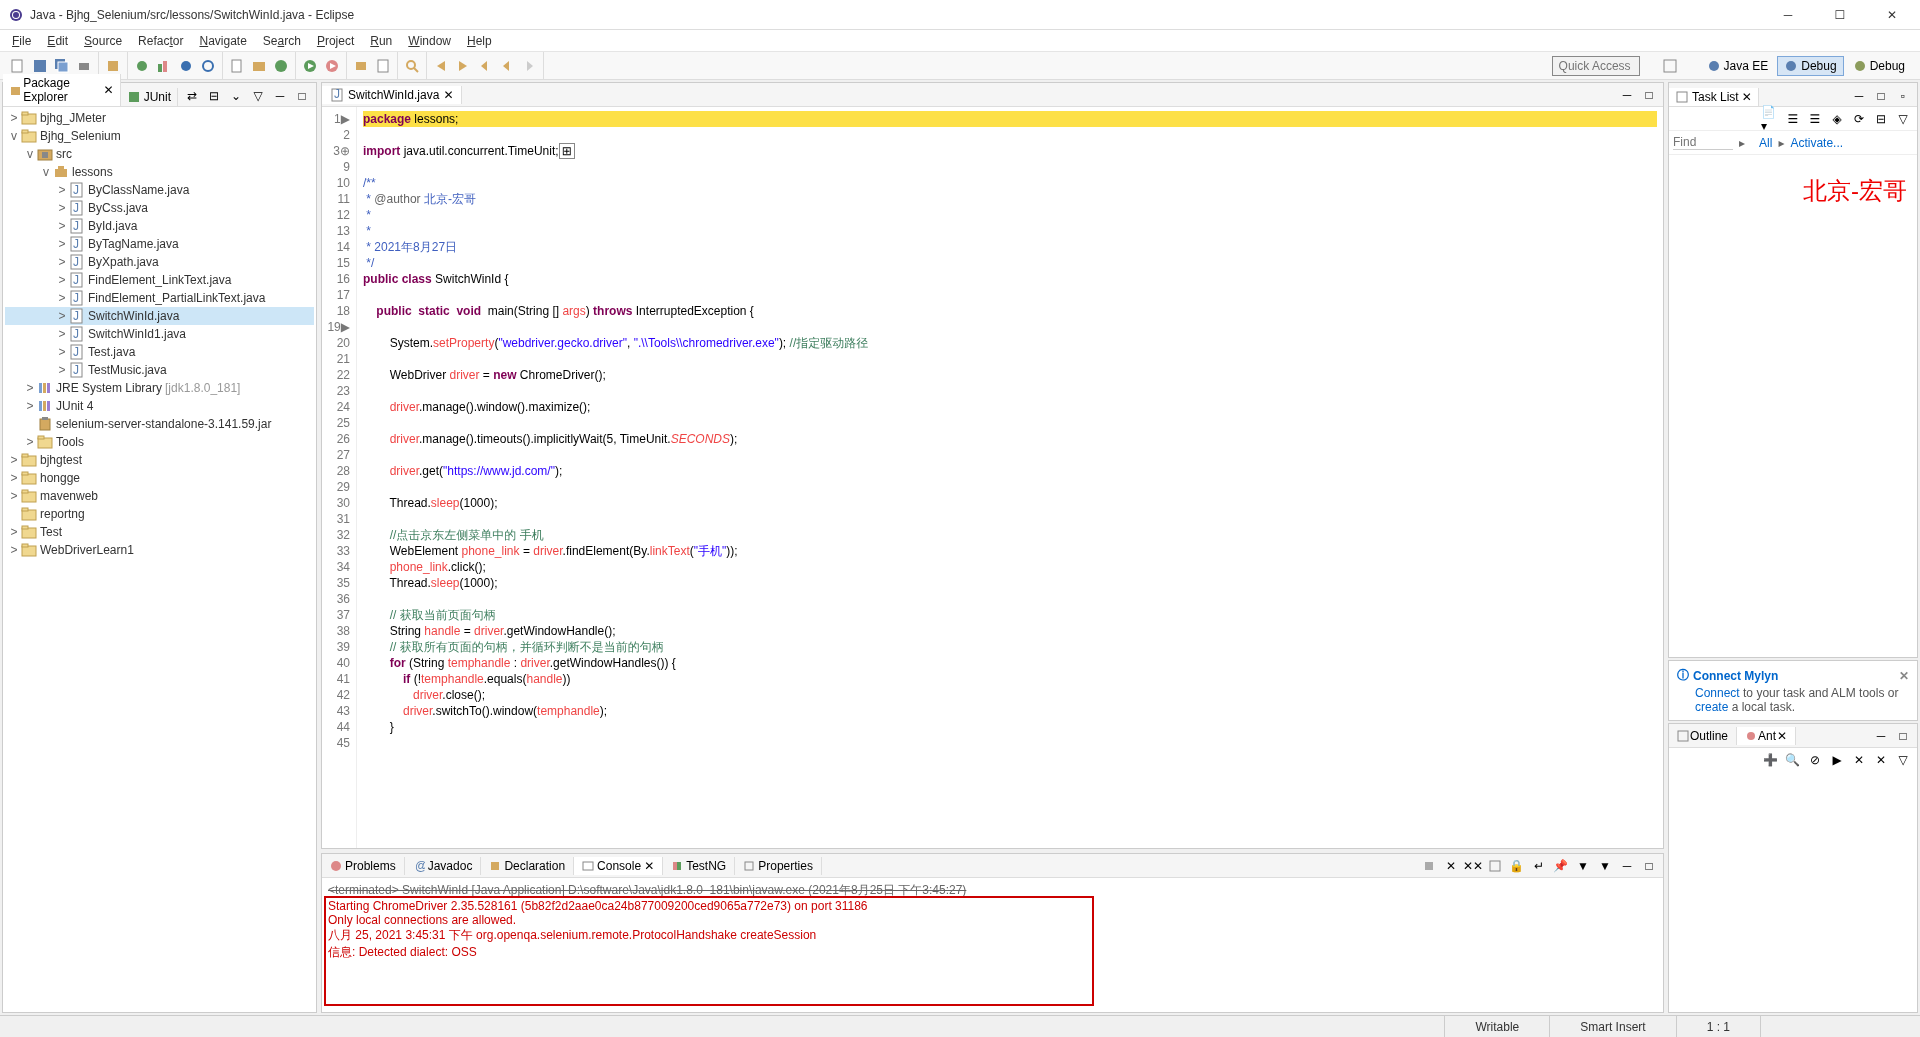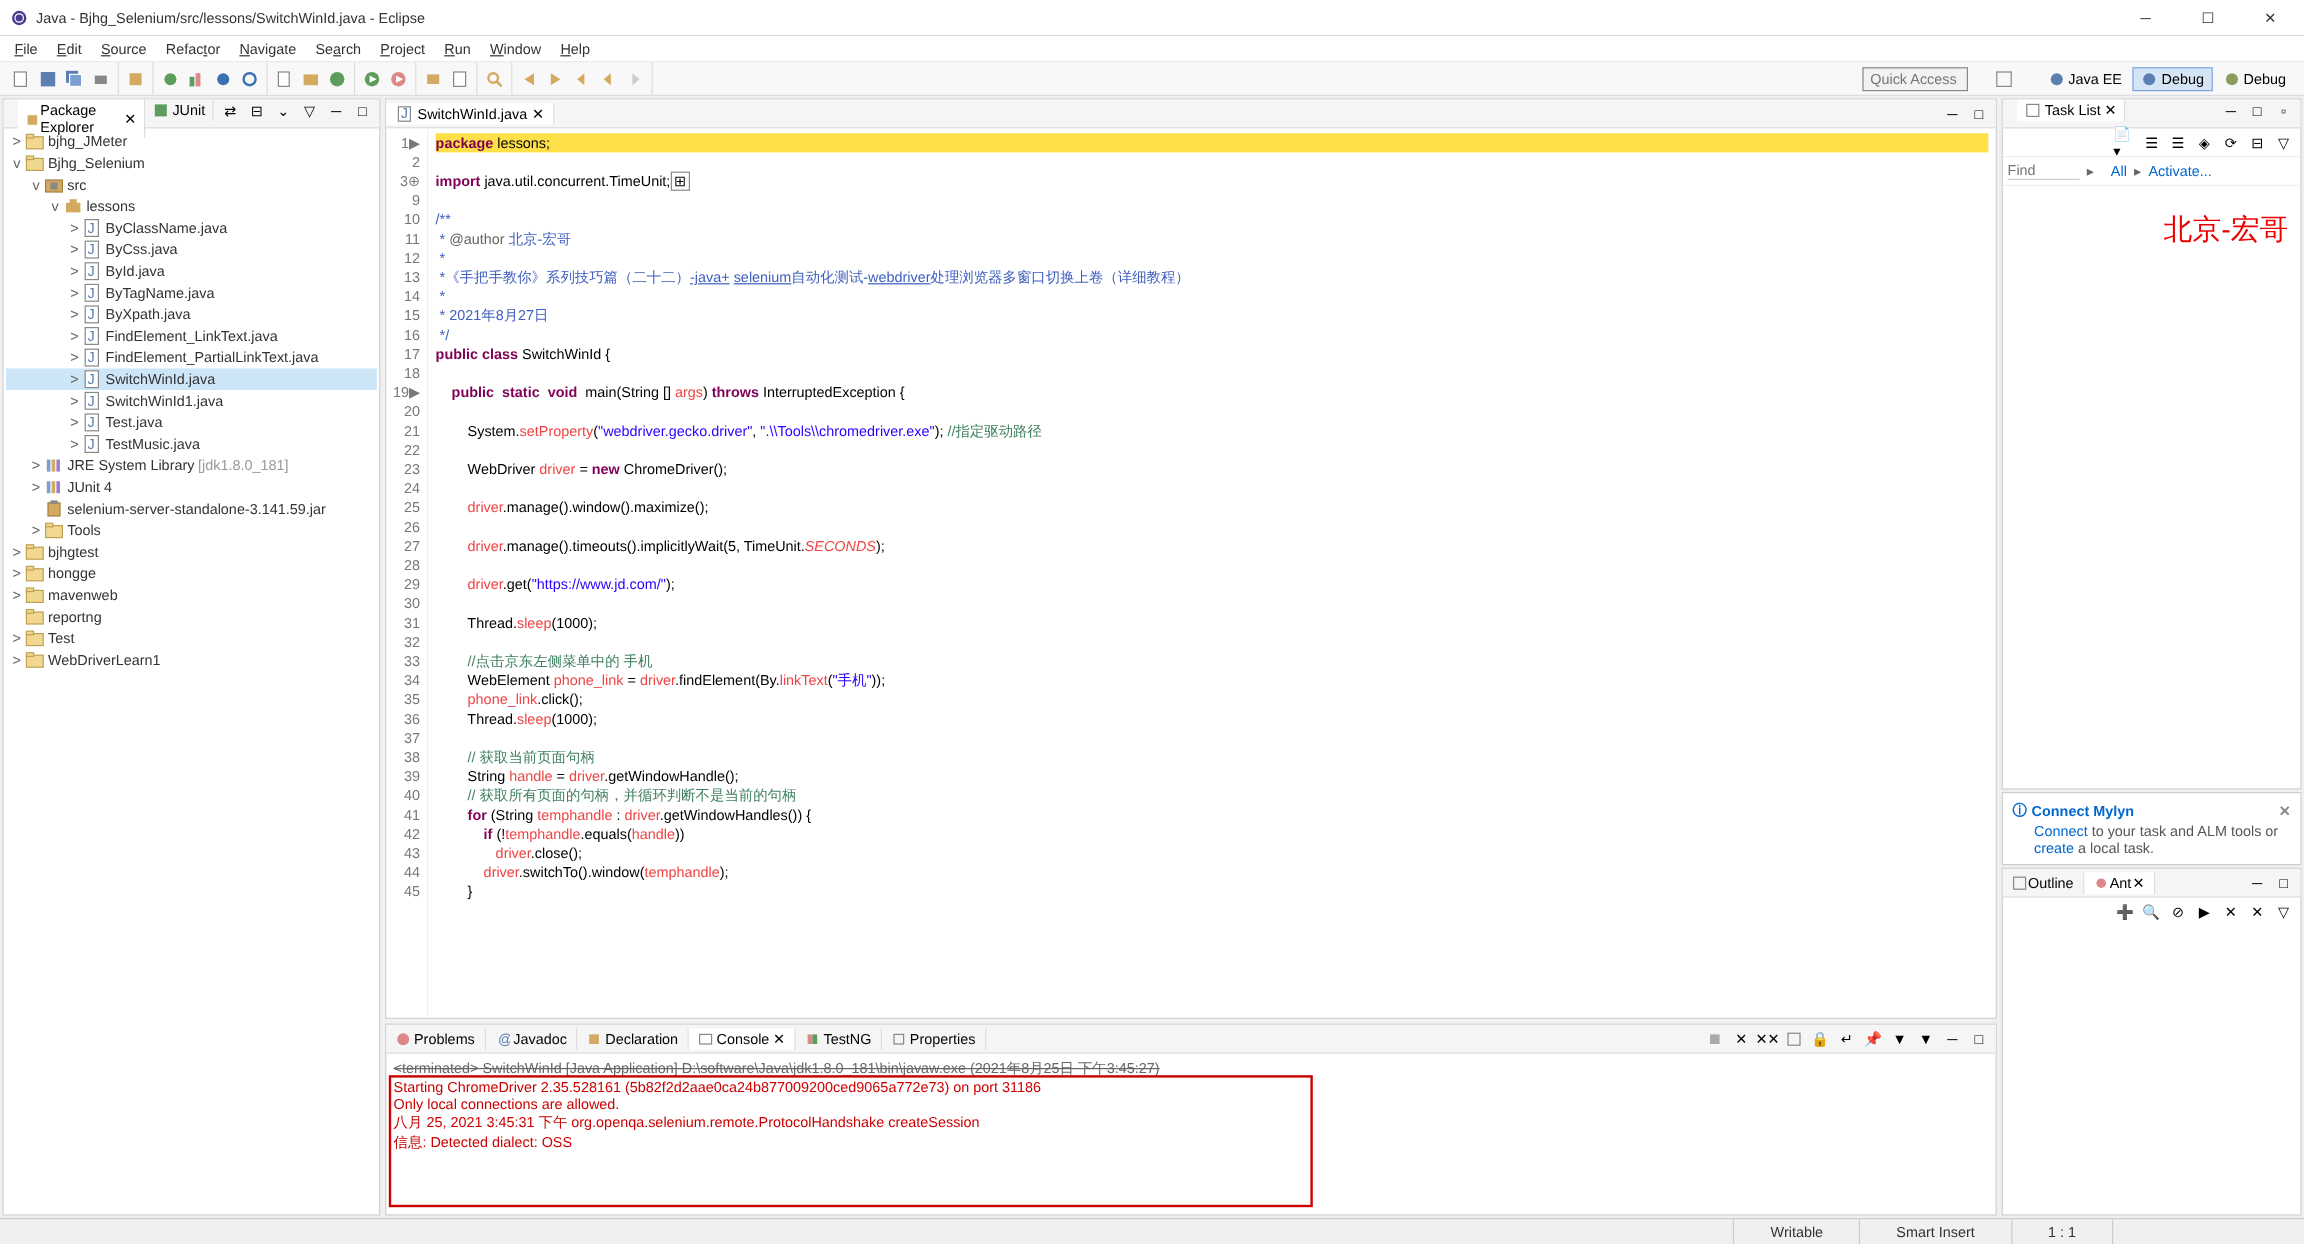--- a/index.html
+++ b/index.html
@@ -16,21 +16,21 @@
 .tbgroup { display: flex; align-items: center; gap: 2px; padding: 0 4px; border-right: 1px solid #ddd; height: 100%; }
 .tbbtn { width: 20px; height: 20px; display: flex; align-items: center; justify-content: center; }
 .tbicon { width: 16px; height: 16px; }
 .quickaccess { margin-left: auto; display: flex; align-items: center; gap: 20px; padding-right: 4px; }
 .quickaccess input { border: 1px solid #888; padding: 2px 6px; width: 88px; background: #f2f2f2; }
 .perspective { display: flex; gap: 2px; align-items: center; }
 .persp-btn { padding: 2px 6px; display: flex; align-items: center; gap: 3px; border: 1px solid transparent; }
 .persp-btn.active { background: #d6e5f5; border: 1px solid #7da7d9; }
 .main { flex: 1; display: flex; min-height: 0; }
 .left-panel { width: 315px; background: #fff; border: 1px solid #ccc; margin: 2px; display: flex; flex-direction: column; }
-.panel-header { height: 24px; display: flex; align-items: flex-start; border-bottom: 1px solid #ddd; background: #f5f5f5; padding-left: 12px; }
+.panel-header { height: 24px; display: flex; align-items: flex-end; border-bottom: 1px solid #ddd; background: #f5f5f5; }
 .panel-tab { padding: 2px 6px; border-right: 1px solid #ddd; display: flex; align-items: center; gap: 3px; background: #fff; }
 .panel-tab.inactive { background: #f5f5f5; }
 .panel-close { margin-left: 2px; cursor: pointer; }
 .panel-toolbar { margin-left: auto; display: flex; gap: 2px; padding: 0 4px; }
 .tree { flex: 1; overflow: auto; padding: 2px; }
 .tree-item { display: flex; align-items: center; padding: 1px 0; white-space: nowrap; }
 .tree-item.selected { background: #cde6f7; }
 .tree-toggle { width: 14px; text-align: center; color: #666; cursor: pointer; }
 .tree-icon { width: 16px; height: 16px; margin-right: 3px; flex-shrink: 0; }
 .tree-label { color: #333; }
@@ -620,21 +620,20 @@
             <div class="ln">45</div>
           </div>
         <div class="code" id="code">
 <div class="line cur"><span class="kw">package</span> lessons;</div>
 <div class="line"></div>
 <div class="line"><span class="kw">import</span> java.util.concurrent.TimeUnit;<span style="border:1px solid #888;padding:0 2px">⊞</span></div>
 <div class="line"></div>
 <div class="line"><span class="doc">/**</span></div>
 <div class="line"><span class="doc"> * </span><span class="ann">@author</span><span class="doc"> 北京-宏哥</span></div>
 <div class="line"><span class="doc"> *</span></div>
-<div class="line"><span class="doc"> *《手把手教你》系列技巧篇（二十二）</span><span class="link">-java+</span> <span class="link">selenium</span><span class="doc">自动化测试-</span><span class="link">webdriver</span><span class="doc">处理浏览器多窗口切换上卷（详细教程）</span></div>
 <div class="line"><span class="doc"> *</span></div>
 <div class="line"><span class="doc"> * 2021年8月27日</span></div>
 <div class="line"><span class="doc"> */</span></div>
 <div class="line"><span class="kw">public</span> <span class="kw">class</span> SwitchWinId {</div>
 <div class="line"></div>
 <div class="line">    <span class="kw">public</span>  <span class="kw">static</span>  <span class="kw">void</span>  main(String [] <span class="fld">args</span>) <span class="kw">throws</span> InterruptedException {</div>
 <div class="line">        </div>
 <div class="line">        System.<span class="fld">setProperty</span>(<span class="str">"webdriver.gecko.driver"</span>, <span class="str">".\\Tools\\chromedriver.exe"</span>); <span class="com">//指定驱动路径</span></div>
 <div class="line"> </div>
 <div class="line">        WebDriver <span class="fld">driver</span> = <span class="kw">new</span> ChromeDriver();</div>

